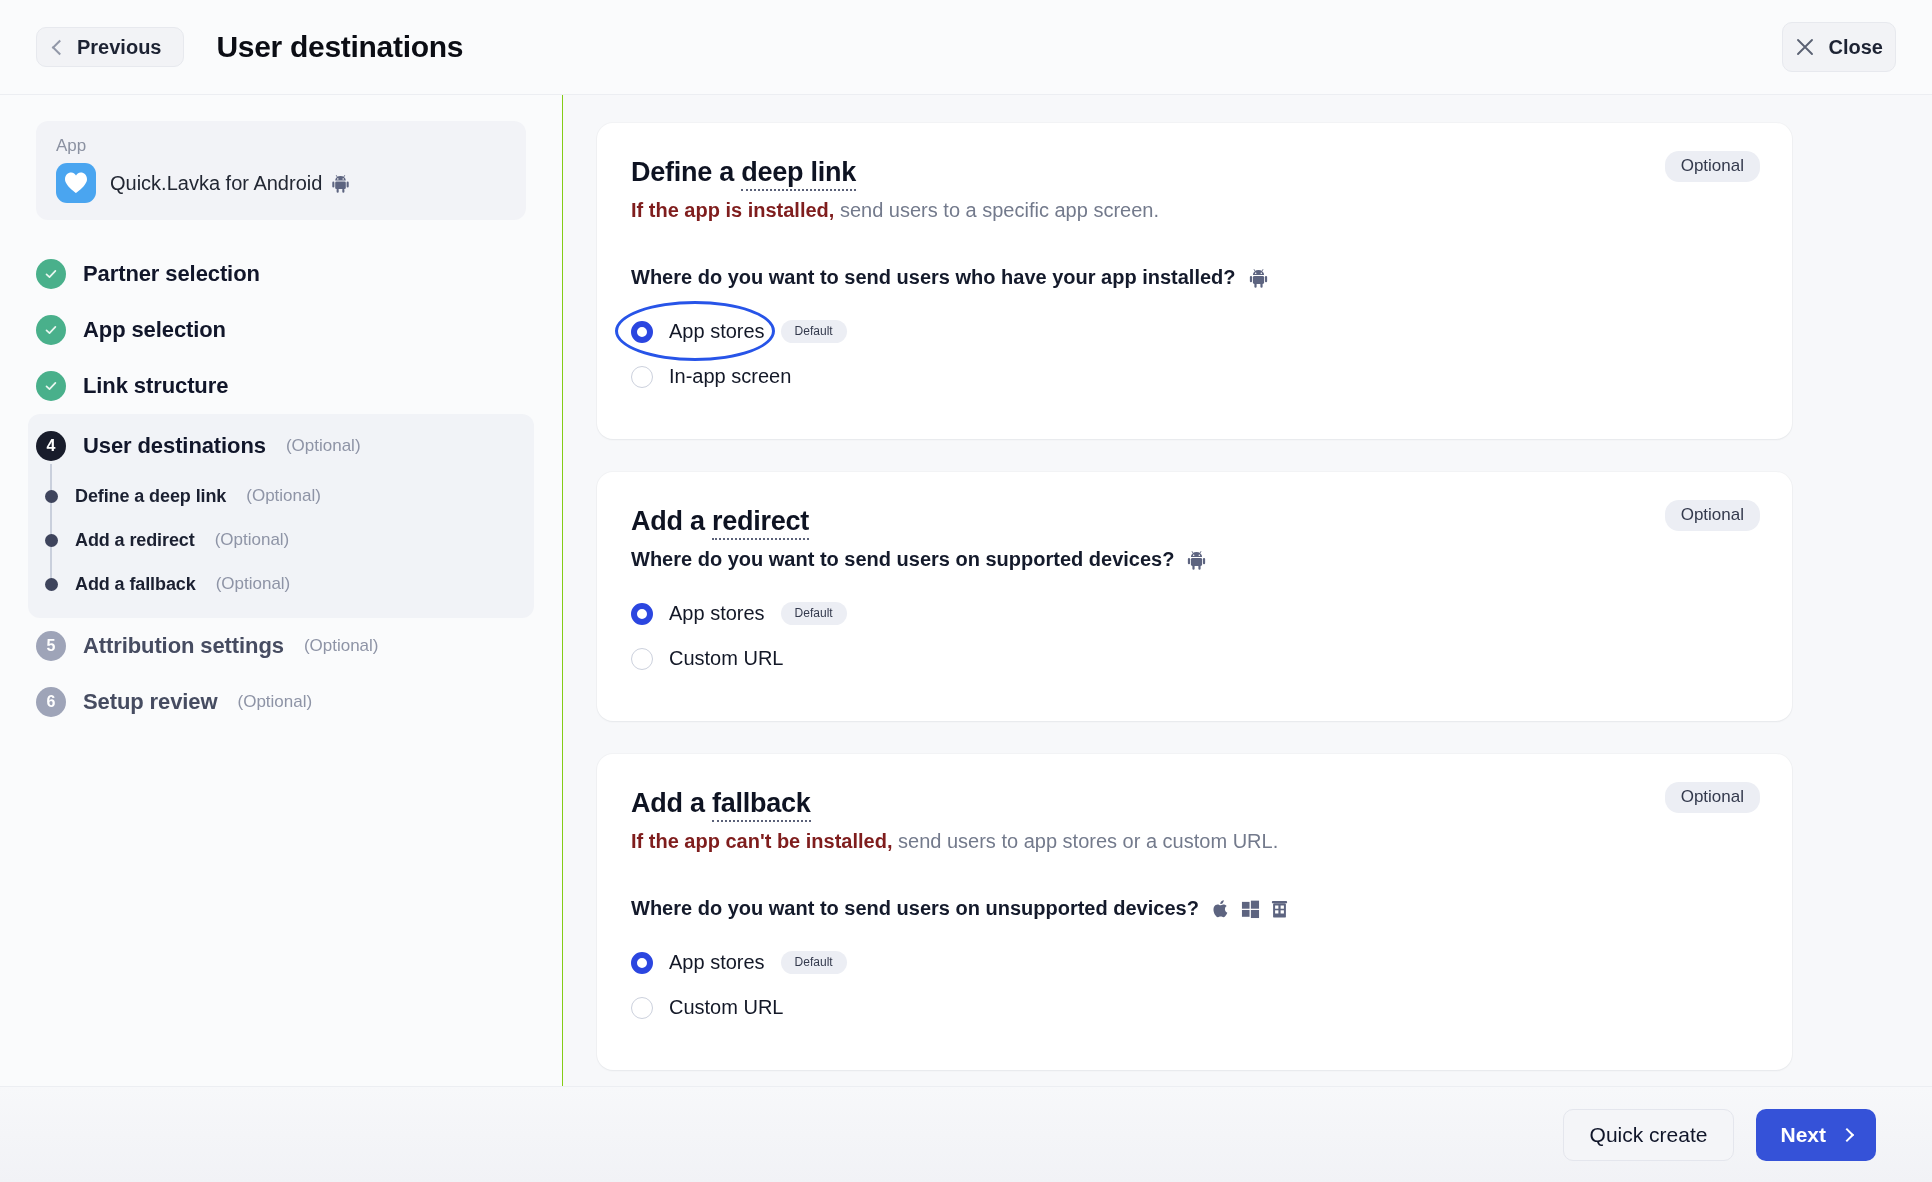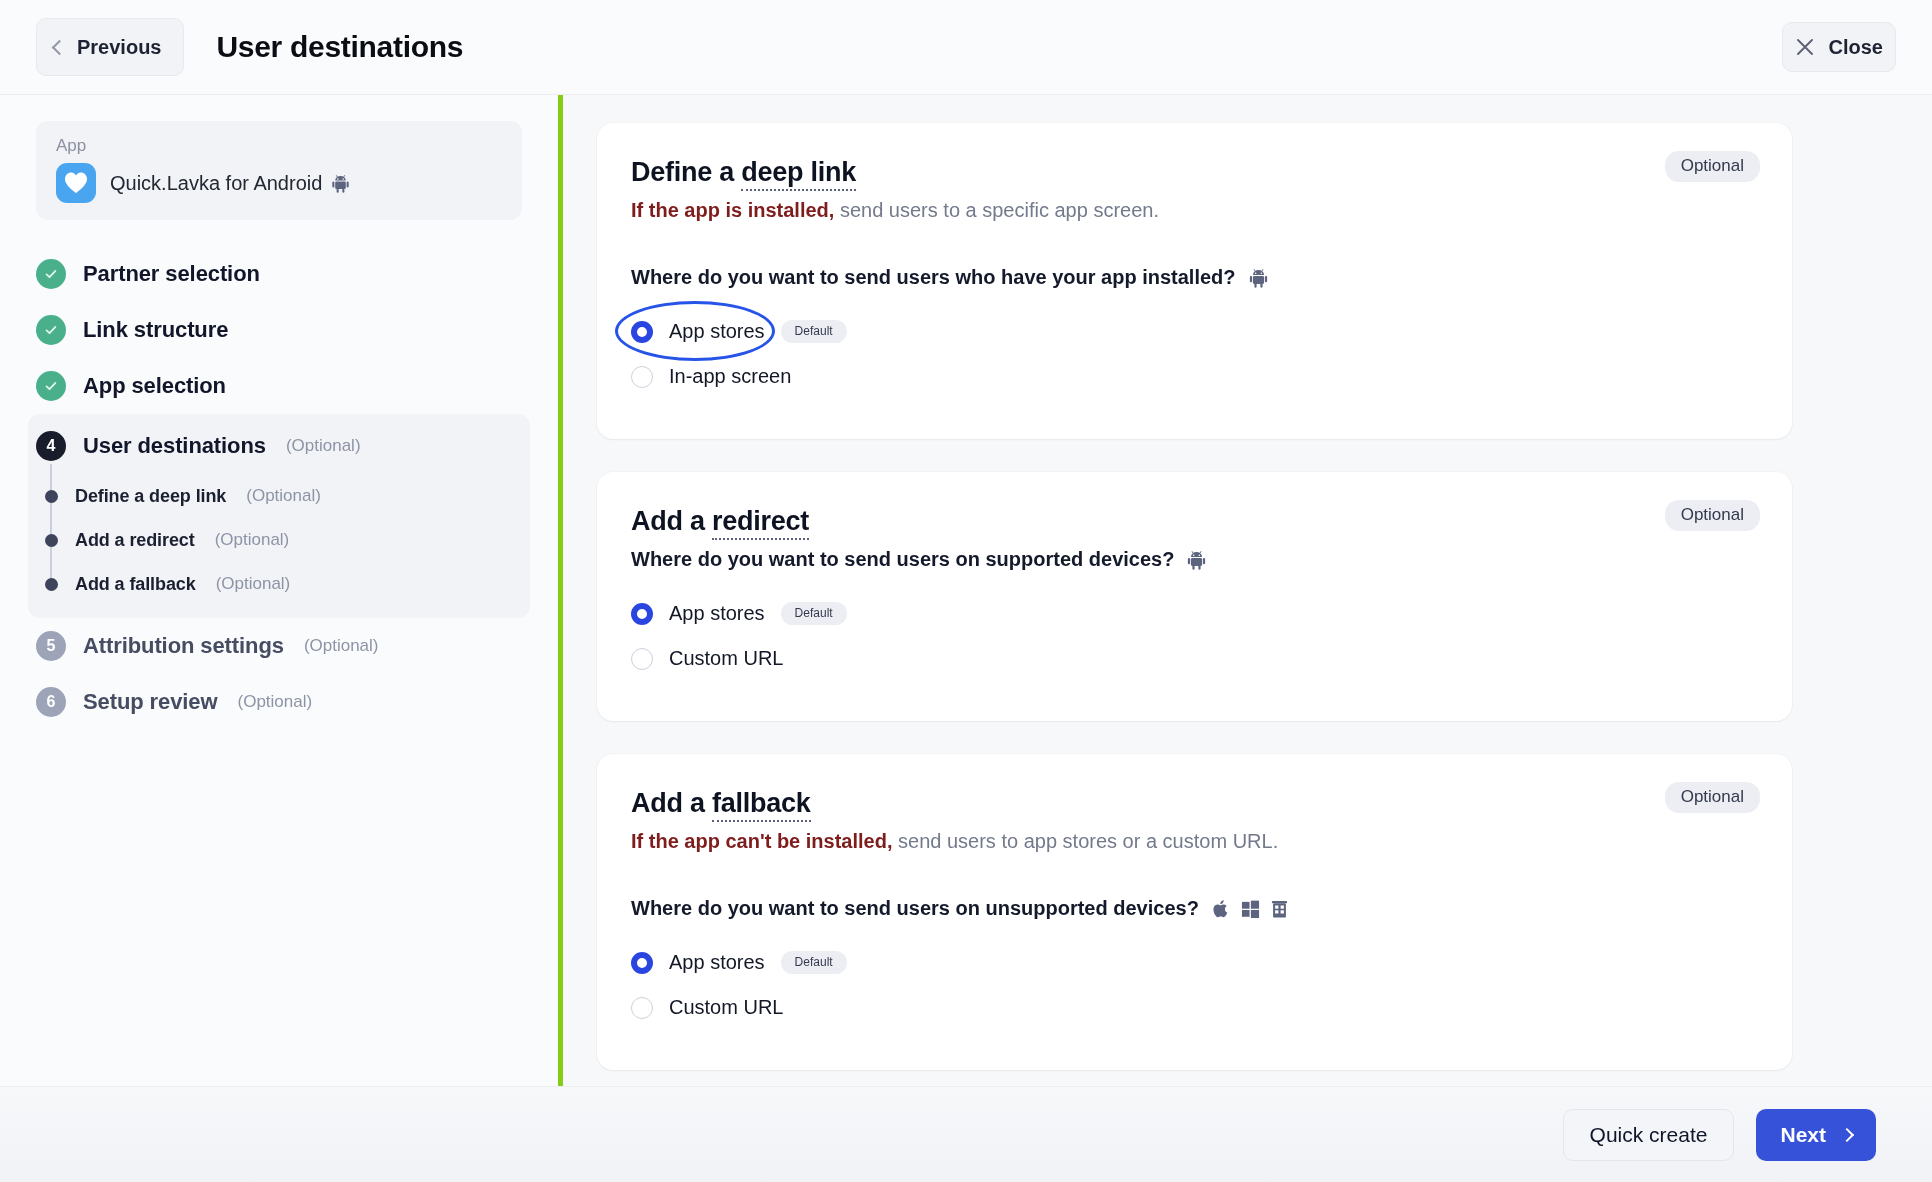--- a/index.html
+++ b/index.html
@@ -30,21 +30,21 @@
     display: flex;
     align-items: center;
     padding: 0 36px;
     position: relative;
     z-index: 5;
   }
   .prev-btn {
     display: inline-flex;
     align-items: center;
     gap: 12px;
-    height: 58px;
+    height: 40px;
     padding: 0 22px 0 17px;
     background: #f2f3f6;
     border: 1px solid #e7e9ee;
     border-radius: 10px;
     cursor: pointer;
     color: #1d2333;
     font-size: 20px;
     font-weight: 700;
   }
   .chev-left {
@@ -84,21 +84,21 @@
     display: flex;
     min-height: 0;
     position: relative;
   }
 
   
   .sidebar {
     width: 563px;
     flex: 0 0 563px;
     background: #fafbfc;
-    border-right: 5px solid #84cc16;
+    border-right: 1px solid #84cc16;
     padding: 26px 0 0 0;
     position: relative;
   }
   .app-card {
     margin: 0 36px;
     background: #f2f3f7;
     border-radius: 12px;
     padding: 15px 20px 17px 20px;
   }
   .app-card-label {
@@ -409,30 +409,30 @@
           </span>
           <span class="step-label">Partner selection</span>
         </div>
 
         <div class="step">
           <span class="step-bullet done">
             <svg class="check-ic" viewBox="0 0 16 16">
                 <path d="M3.5 8.4 L6.5 11.2 L12.4 4.9" stroke="#e8f6ef" stroke-width="1.7" fill="none" stroke-linecap="round" stroke-linejoin="round"></path>
               </svg>
           </span>
-          <span class="step-label">Link structure</span>
+          <span class="step-label">App selection</span>
         </div>
 
         <div class="step">
           <span class="step-bullet done">
             <svg class="check-ic" viewBox="0 0 16 16">
                 <path d="M3.5 8.4 L6.5 11.2 L12.4 4.9" stroke="#e8f6ef" stroke-width="1.7" fill="none" stroke-linecap="round" stroke-linejoin="round"></path>
               </svg>
           </span>
-          <span class="step-label">App selection</span>
+          <span class="step-label">Link structure</span>
         </div>
 
         <div class="active-group">
           <div class="step">
             <span class="step-bullet active">4</span>
             <span class="step-label">User destinations</span>
             <span class="step-opt">(Optional)</span>
           </div>
 
           <div class="substeps">

